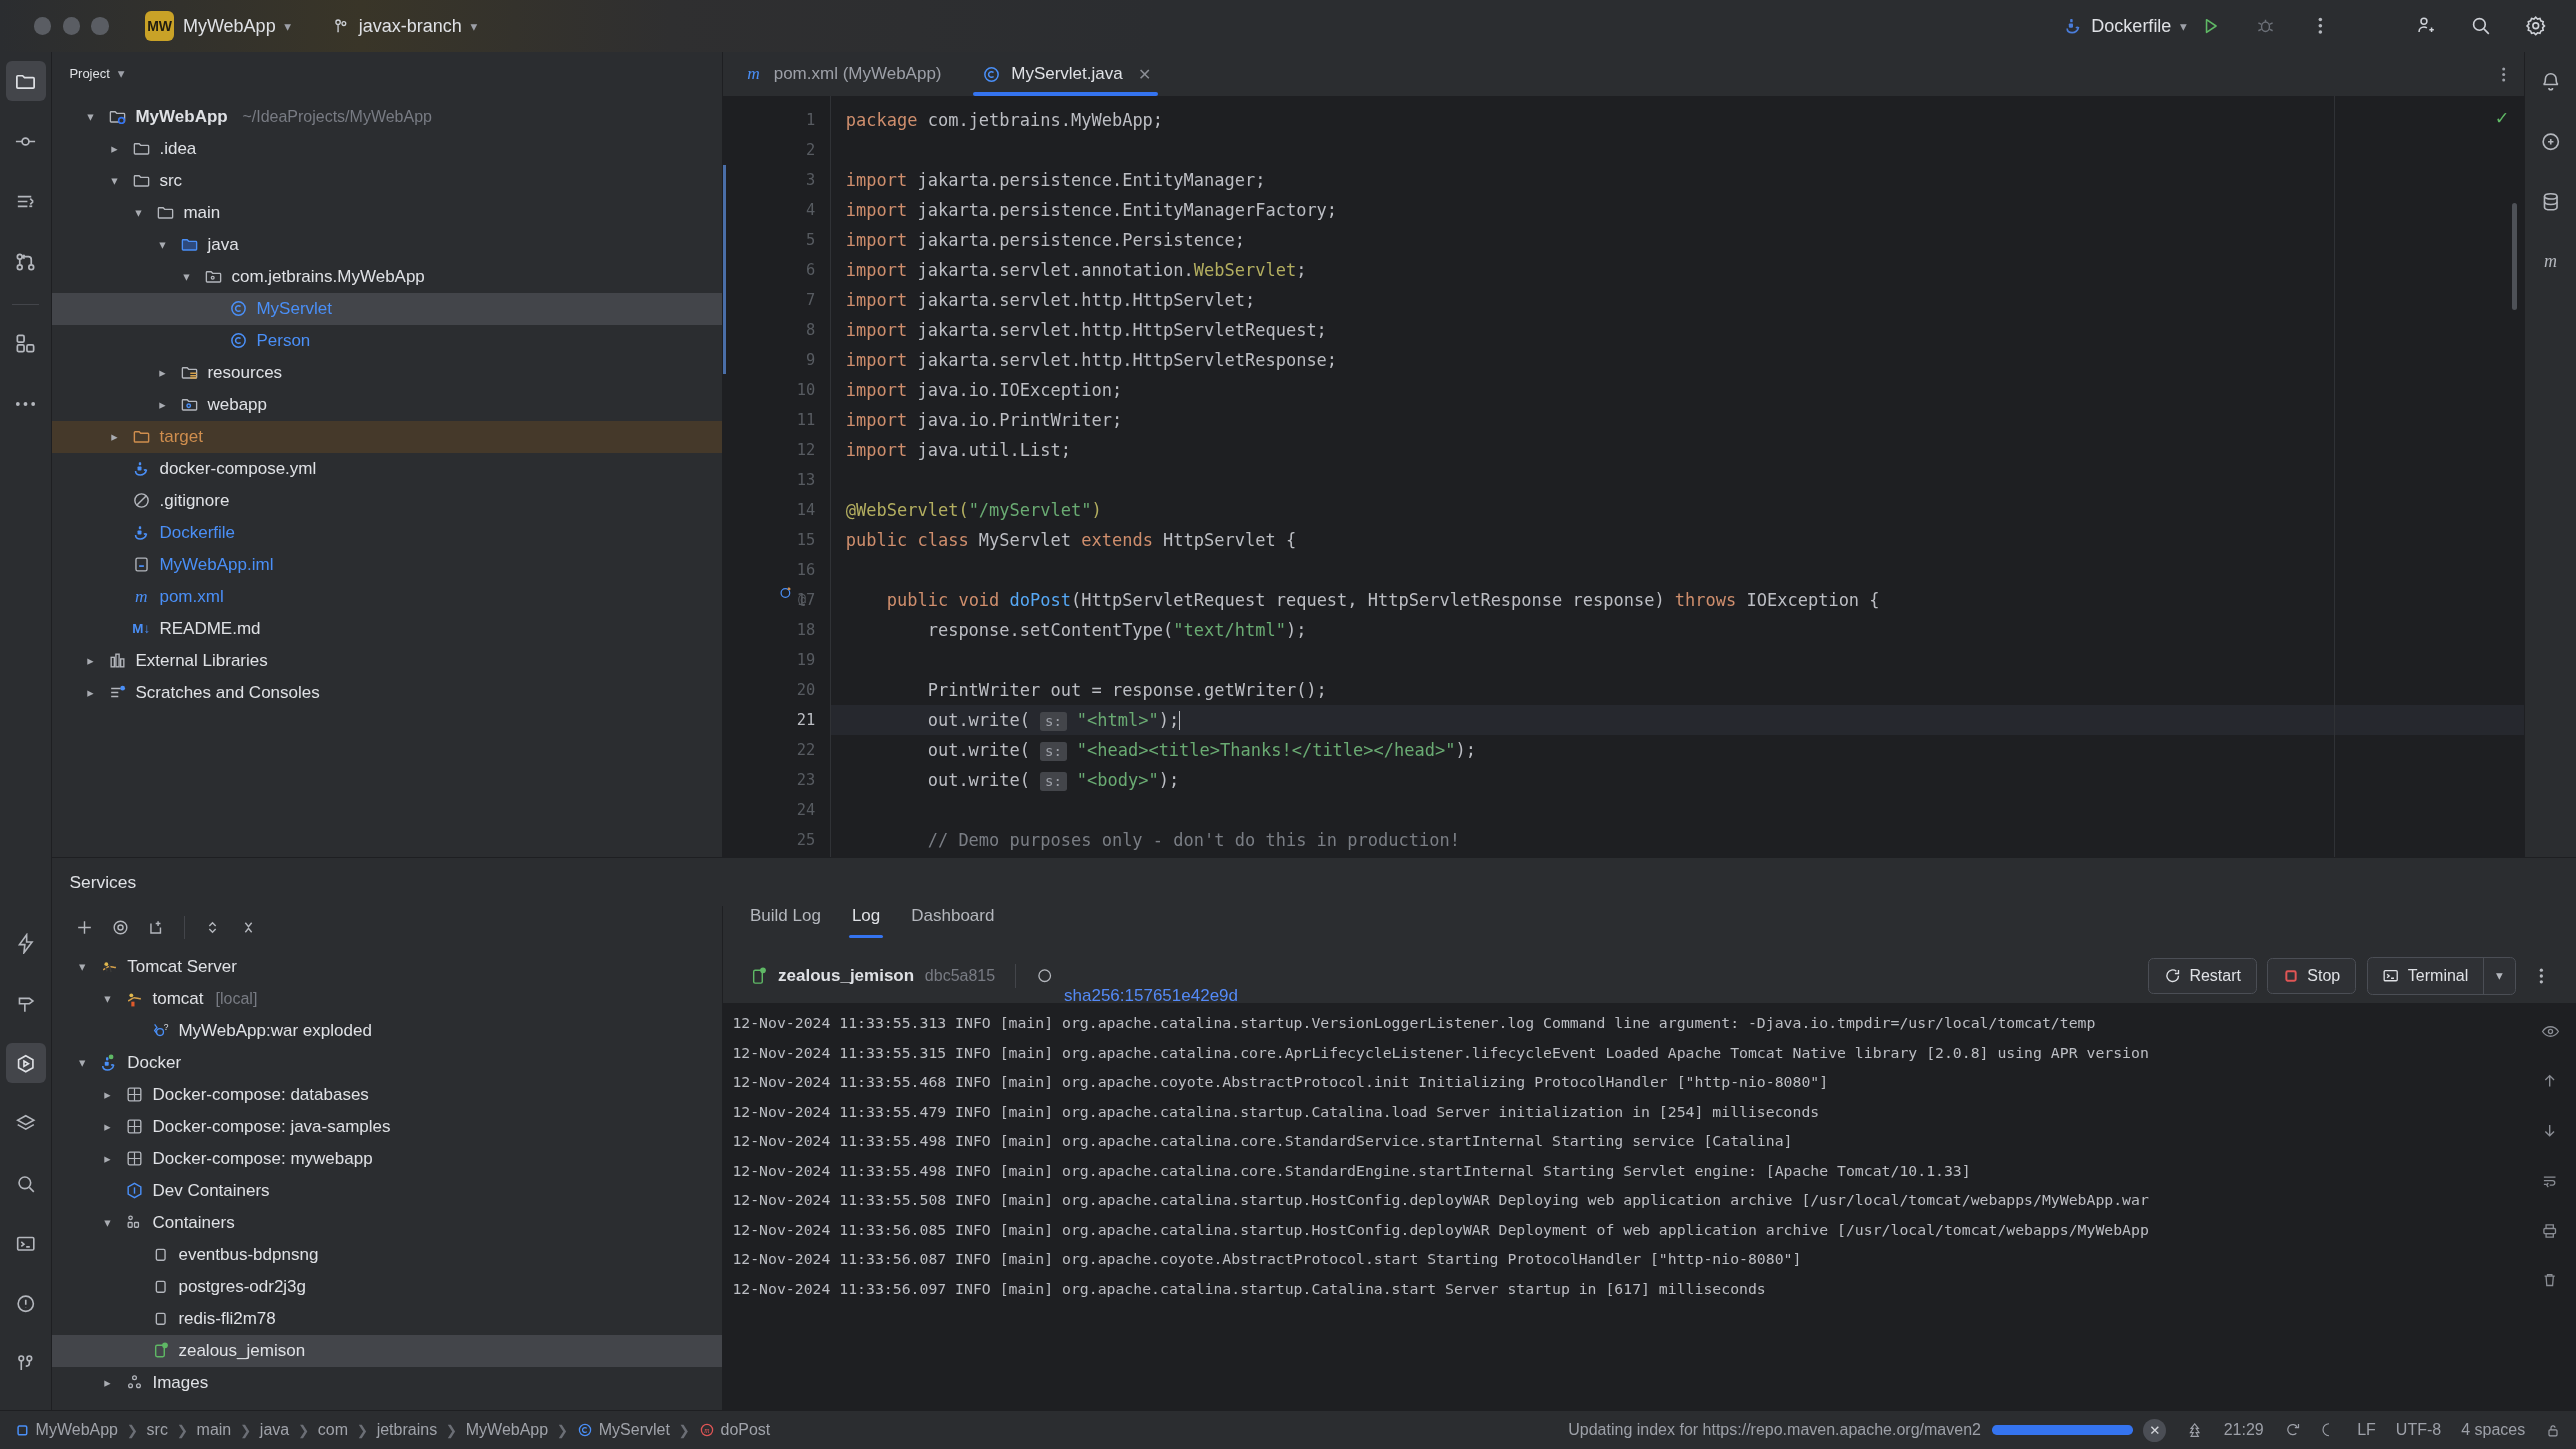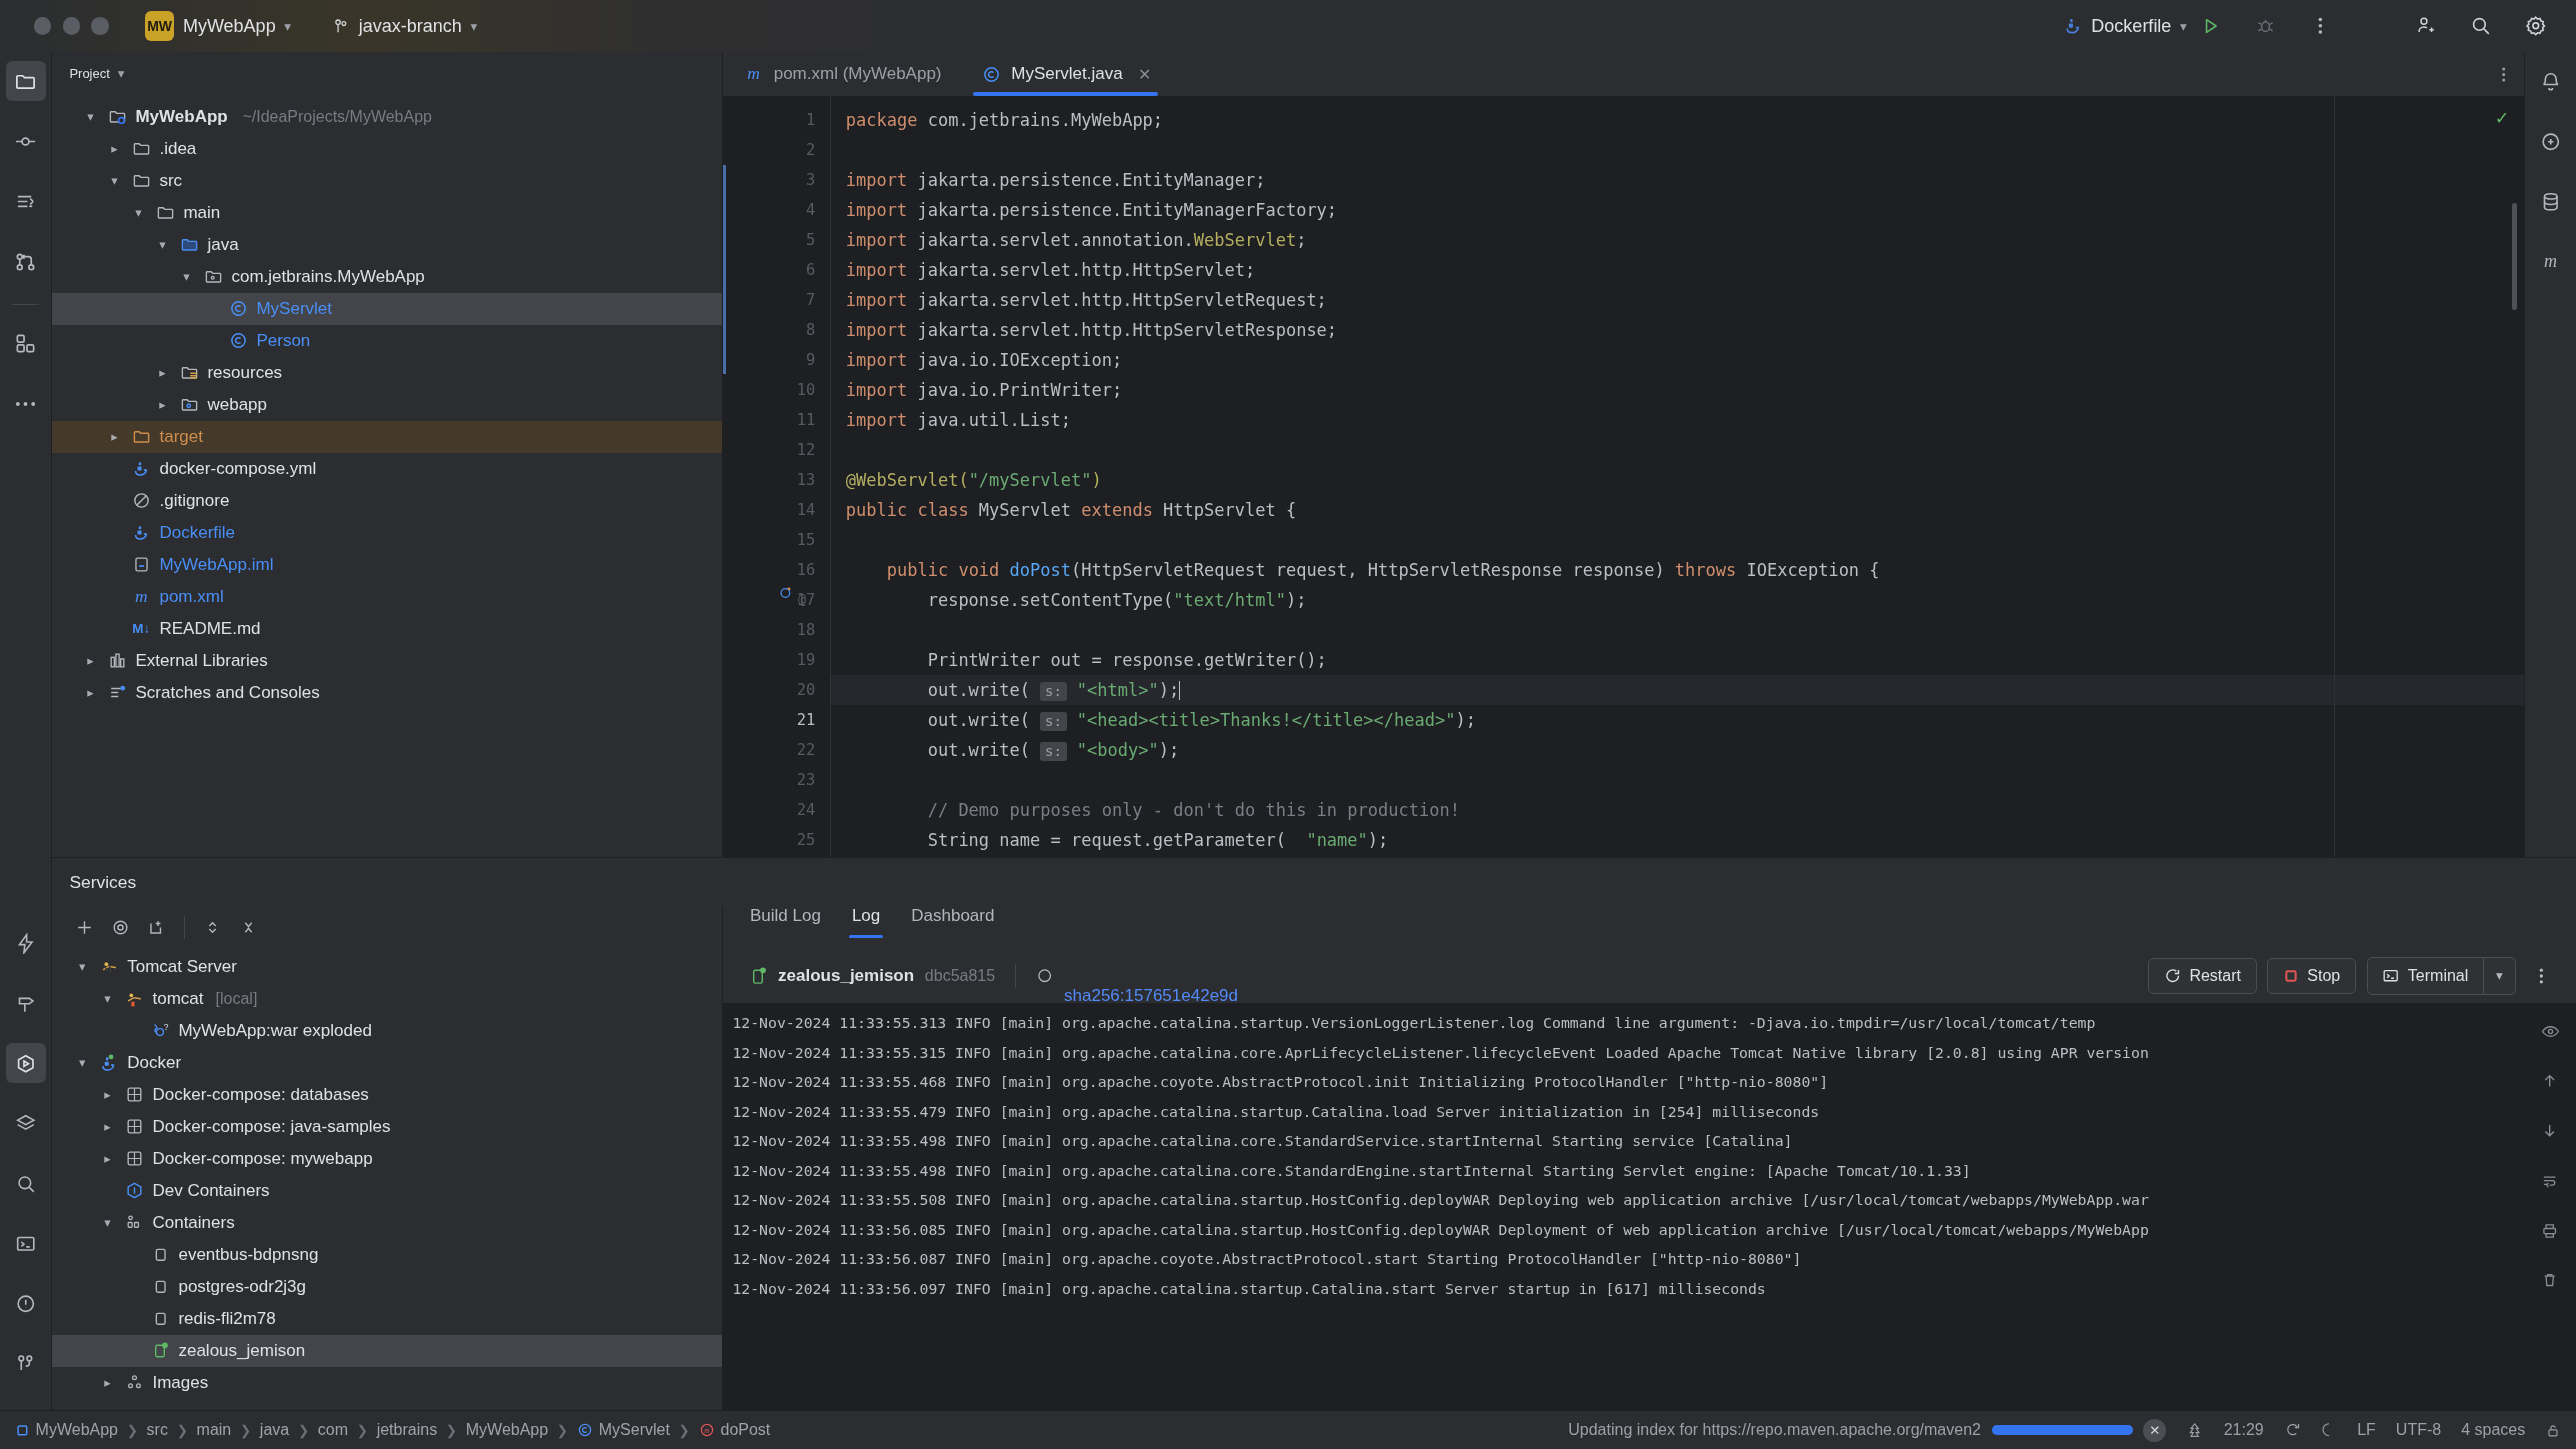--- a/index.html
+++ b/index.html
@@ -646,20 +646,21 @@
                 <div class="gline">25</div>
                 <div class="gline">26</div>
                 <div class="changebar" style="top: 69px; height: 209px;"></div>
               </div>
             <div class="code" id="code">
               <div class="code-right-margin"></div>
             <div class="cline"><span class="kw">package </span><span class="pln">com.jetbrains.MyWebApp;</span></div>
                 <div class="cline">&nbsp;</div>
                 <div class="cline"><span class="kw">import </span><span class="pln">jakarta.persistence.EntityManager;</span></div>
                 <div class="cline"><span class="kw">import </span><span class="pln">jakarta.persistence.EntityManagerFactory;</span></div>
+                <div class="cline"><span class="kw">import </span><span class="pln">jakarta.persistence.Persistence;</span></div>
                 <div class="cline"><span class="kw">import </span><span class="pln">jakarta.servlet.annotation.</span><span class="ann">WebServlet</span><span class="pln">;</span></div>
                 <div class="cline"><span class="kw">import </span><span class="pln">jakarta.servlet.http.HttpServlet;</span></div>
                 <div class="cline"><span class="kw">import </span><span class="pln">jakarta.servlet.http.HttpServletRequest;</span></div>
                 <div class="cline"><span class="kw">import </span><span class="pln">jakarta.servlet.http.HttpServletResponse;</span></div>
                 <div class="cline"><span class="kw">import </span><span class="pln">java.io.IOException;</span></div>
                 <div class="cline"><span class="kw">import </span><span class="pln">java.io.PrintWriter;</span></div>
                 <div class="cline"><span class="kw">import </span><span class="pln">java.util.List;</span></div>
                 <div class="cline">&nbsp;</div>
                 <div class="cline"><span class="ann">@WebServlet(</span><span class="str">"/myServlet"</span><span class="ann">)</span></div>
                 <div class="cline"><span class="kw">public class </span><span class="pln">MyServlet </span><span class="kw">extends </span><span class="pln">HttpServlet {</span></div>

